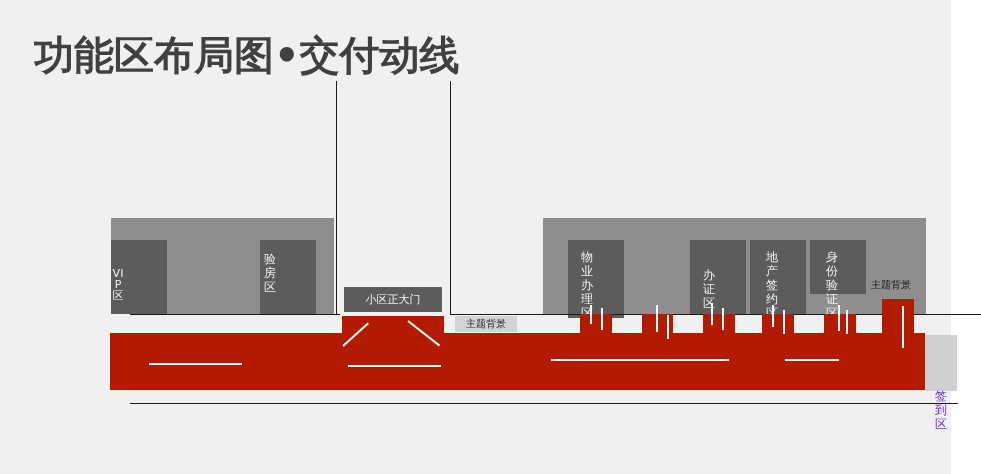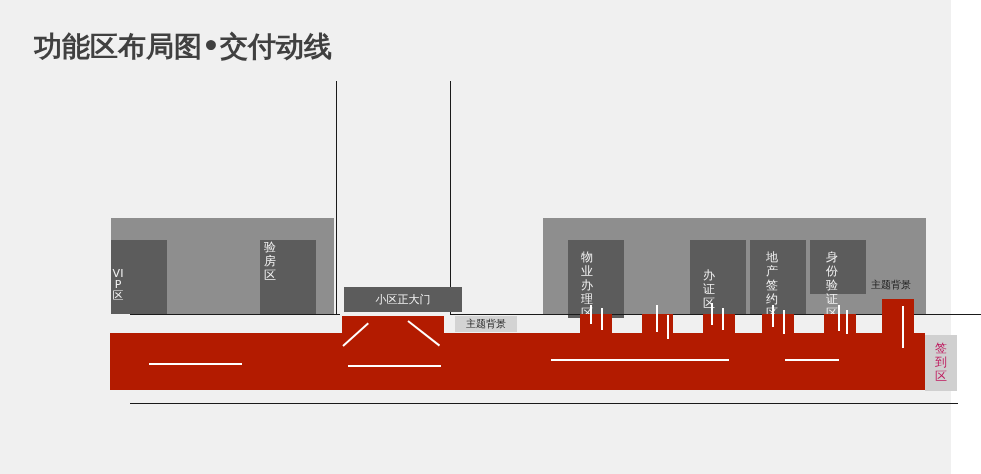--- a/index.html
+++ b/index.html
@@ -1,46 +1,46 @@
 <!DOCTYPE html>
 <html><head>
   <meta charset="utf-8">
   <style>
     html, body { margin: 0; padding: 0; }
     body { width: 981px; height: 474px; position: relative; overflow: hidden; background: #ffffff; font-family: "DejaVu Sans", sans-serif; }
     .canvas { position: absolute; left: 0; top: 0; width: 951px; height: 474px; background: #f0f0f0; }
-    .title { position: absolute; left: 34px; top: 28px; font-size: 28px; font-weight: bold; color: #404040; letter-spacing: 0px; white-space: nowrap; }
+    .title { position: absolute; left: 34px; top: 28px; font-size: 40px; font-weight: bold; color: #404040; letter-spacing: 0px; white-space: nowrap; }
     .abs { position: absolute; }
     .block-outer { background: #8e8e8e; }
     .booth { background: #5c5c5c; }
     .vtext { position: absolute; color: #f2f2f2; font-size: 12px; line-height: 14px; width: 14px; word-break: break-all; text-align: center; }
     .red { background: #b31b00; }
     .wline { background: #ffffff; position: absolute; }
     .kline { background: #1a1a1a; position: absolute; }
     .gate { background: #5c5c5c; color: #f2f2f2; font-size: 11px; display: flex; align-items: center; justify-content: center; }
     .theme-tag { background: #d3d3d3; color: #262626; font-size: 10px; display: flex; align-items: center; justify-content: center; }
     .checkin { background: #d0d0d0; }
-    .checkin .vtext { color: #be185d; }
+    .checkin .vtext { color: #6d28d9; margin-top: 48px; }
   </style>
 </head>
 <body>
 
 <div class="canvas">
 
   <div class="title">功能区布局图•交付动线</div>
 
   <div class="kline" style="left:336px; top:81px; width:1px; height:234px;"></div>
   <div class="kline" style="left:450px; top:81px; width:1px; height:234px;"></div>
 
   <div class="abs block-outer" style="left:111px; top:218px; width:223px; height:96px;">
     <div class="abs booth" style="left:0px; top:22px; width:56px; height:74px;">
       <div class="vtext" style="left:0px; top:28px; font-size:11px; line-height:11px;">VIP区</div>
     </div>
     <div class="abs booth" style="left:149px; top:22px; width:56px; height:74px;">
-      <div class="vtext" style="left:3px; top:0;">验房区</div>
+      <div class="vtext" style="left:3px; top:12px;">验房区</div>
     </div>
   </div>
 
   <div class="abs block-outer" style="left:543px; top:218px; width:383px; height:96px;">
     <div class="abs booth" style="left:25px; top:22px; width:56px; height:78px;">
       <div class="vtext" style="left:12px; top:10px;">物业办理区</div>
     </div>
     <div class="abs booth" style="left:147px; top:22px; width:56px; height:74px;">
       <div class="vtext" style="left:12px; top:28px;">办证区</div>
     </div>
@@ -50,21 +50,21 @@
     <div class="abs booth" style="left:267px; top:22px; width:56px; height:54px;">
       <div class="vtext" style="left:15px; top:10px;">身份验证区</div>
     </div>
     <div class="abs" style="left:328px; top:60px; font-size:10px; color:#1a1a1a; white-space:nowrap;">主题背景</div>
   </div>
 
   <div class="kline" style="left:130px; top:314px; width:210px; height:1px;"></div>
   <div class="kline" style="left:450px; top:314px; width:531px; height:1px;"></div>
   <div class="kline" style="left:130px; top:403px; width:828px; height:1px;"></div>
 
-  <div class="abs gate" style="left:344px; top:287px; width:118px; height:25px;">小区正大门</div>
+  <div class="abs gate" style="left:344px; top:287px; width:98px; height:25px;">小区正大门</div>
 
   <div class="abs red" style="left:110px; top:333px; width:815px; height:57px;"></div>
   <div class="abs red" style="left:342px; top:316px; width:102px; height:18px;"></div>
   <div class="abs red" style="left:580px; top:314px; width:32px; height:20px;"></div>
   <div class="abs red" style="left:642px; top:314px; width:31px; height:20px;"></div>
   <div class="abs red" style="left:703px; top:314px; width:32px; height:20px;"></div>
   <div class="abs red" style="left:762px; top:314px; width:32px; height:20px;"></div>
   <div class="abs red" style="left:824px; top:314px; width:32px; height:20px;"></div>
   <div class="abs red" style="left:882px; top:299px; width:32px; height:35px;"></div>
 

